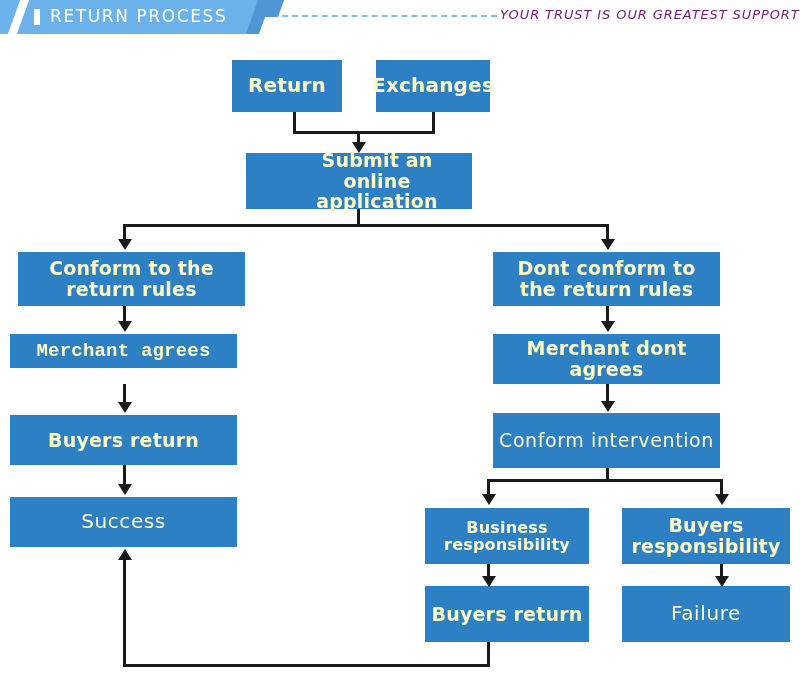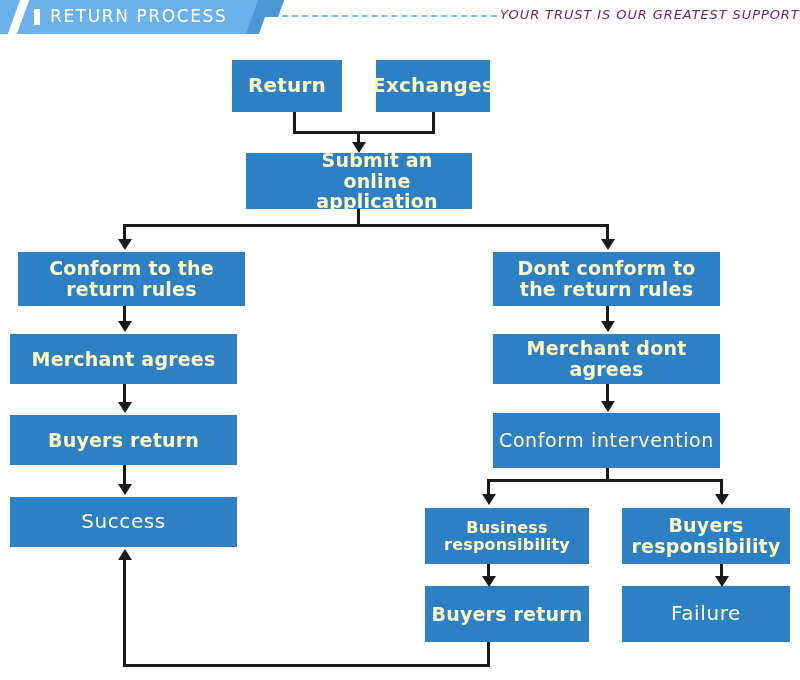--- a/index.html
+++ b/index.html
@@ -167,21 +167,21 @@
   </div>
 
   <div class="node" style="left:232px; top:60px; width:110px; height:52px; font-size:20px;">Return</div>
 
   <div class="node" style="left:376px; top:60px; width:114px; height:52px; font-size:20px;">Exchanges</div>
 
   <div class="node" style="left:246px; top:153px; width:226px; height:56px; font-size:19px;padding-left:40px;">Submit an online application</div>
 
   <div class="node" style="left:10px; top:252px; width:227px; height:54px; font-size:19px;margin-left:8px;">Conform to the return rules</div>
 
-  <div class="node" style="left:10px; top:334px; width:227px; height:50px; font-size:19px;">Merchant agrees</div>
+  <div class="node" style="left:10px; top:334px; width:227px; height:34px; font-size:19px;font-family:Liberation Mono, monospace;">Merchant agrees</div>
 
   <div class="node" style="left:10px; top:415px; width:227px; height:50px; font-size:19px;">Buyers return</div>
 
   <div class="node light" style="left:10px; top:497px; width:227px; height:50px; font-size:20px;">Success</div>
 
   <div class="node" style="left:493px; top:252px; width:227px; height:54px; font-size:19px;">Dont conform to the return rules</div>
 
   <div class="node" style="left:493px; top:334px; width:227px; height:50px; font-size:19px;">Merchant dont agrees</div>
 
   <div class="node light" style="left:493px; top:413px; width:227px; height:55px; font-size:19px;">Conform intervention</div>

